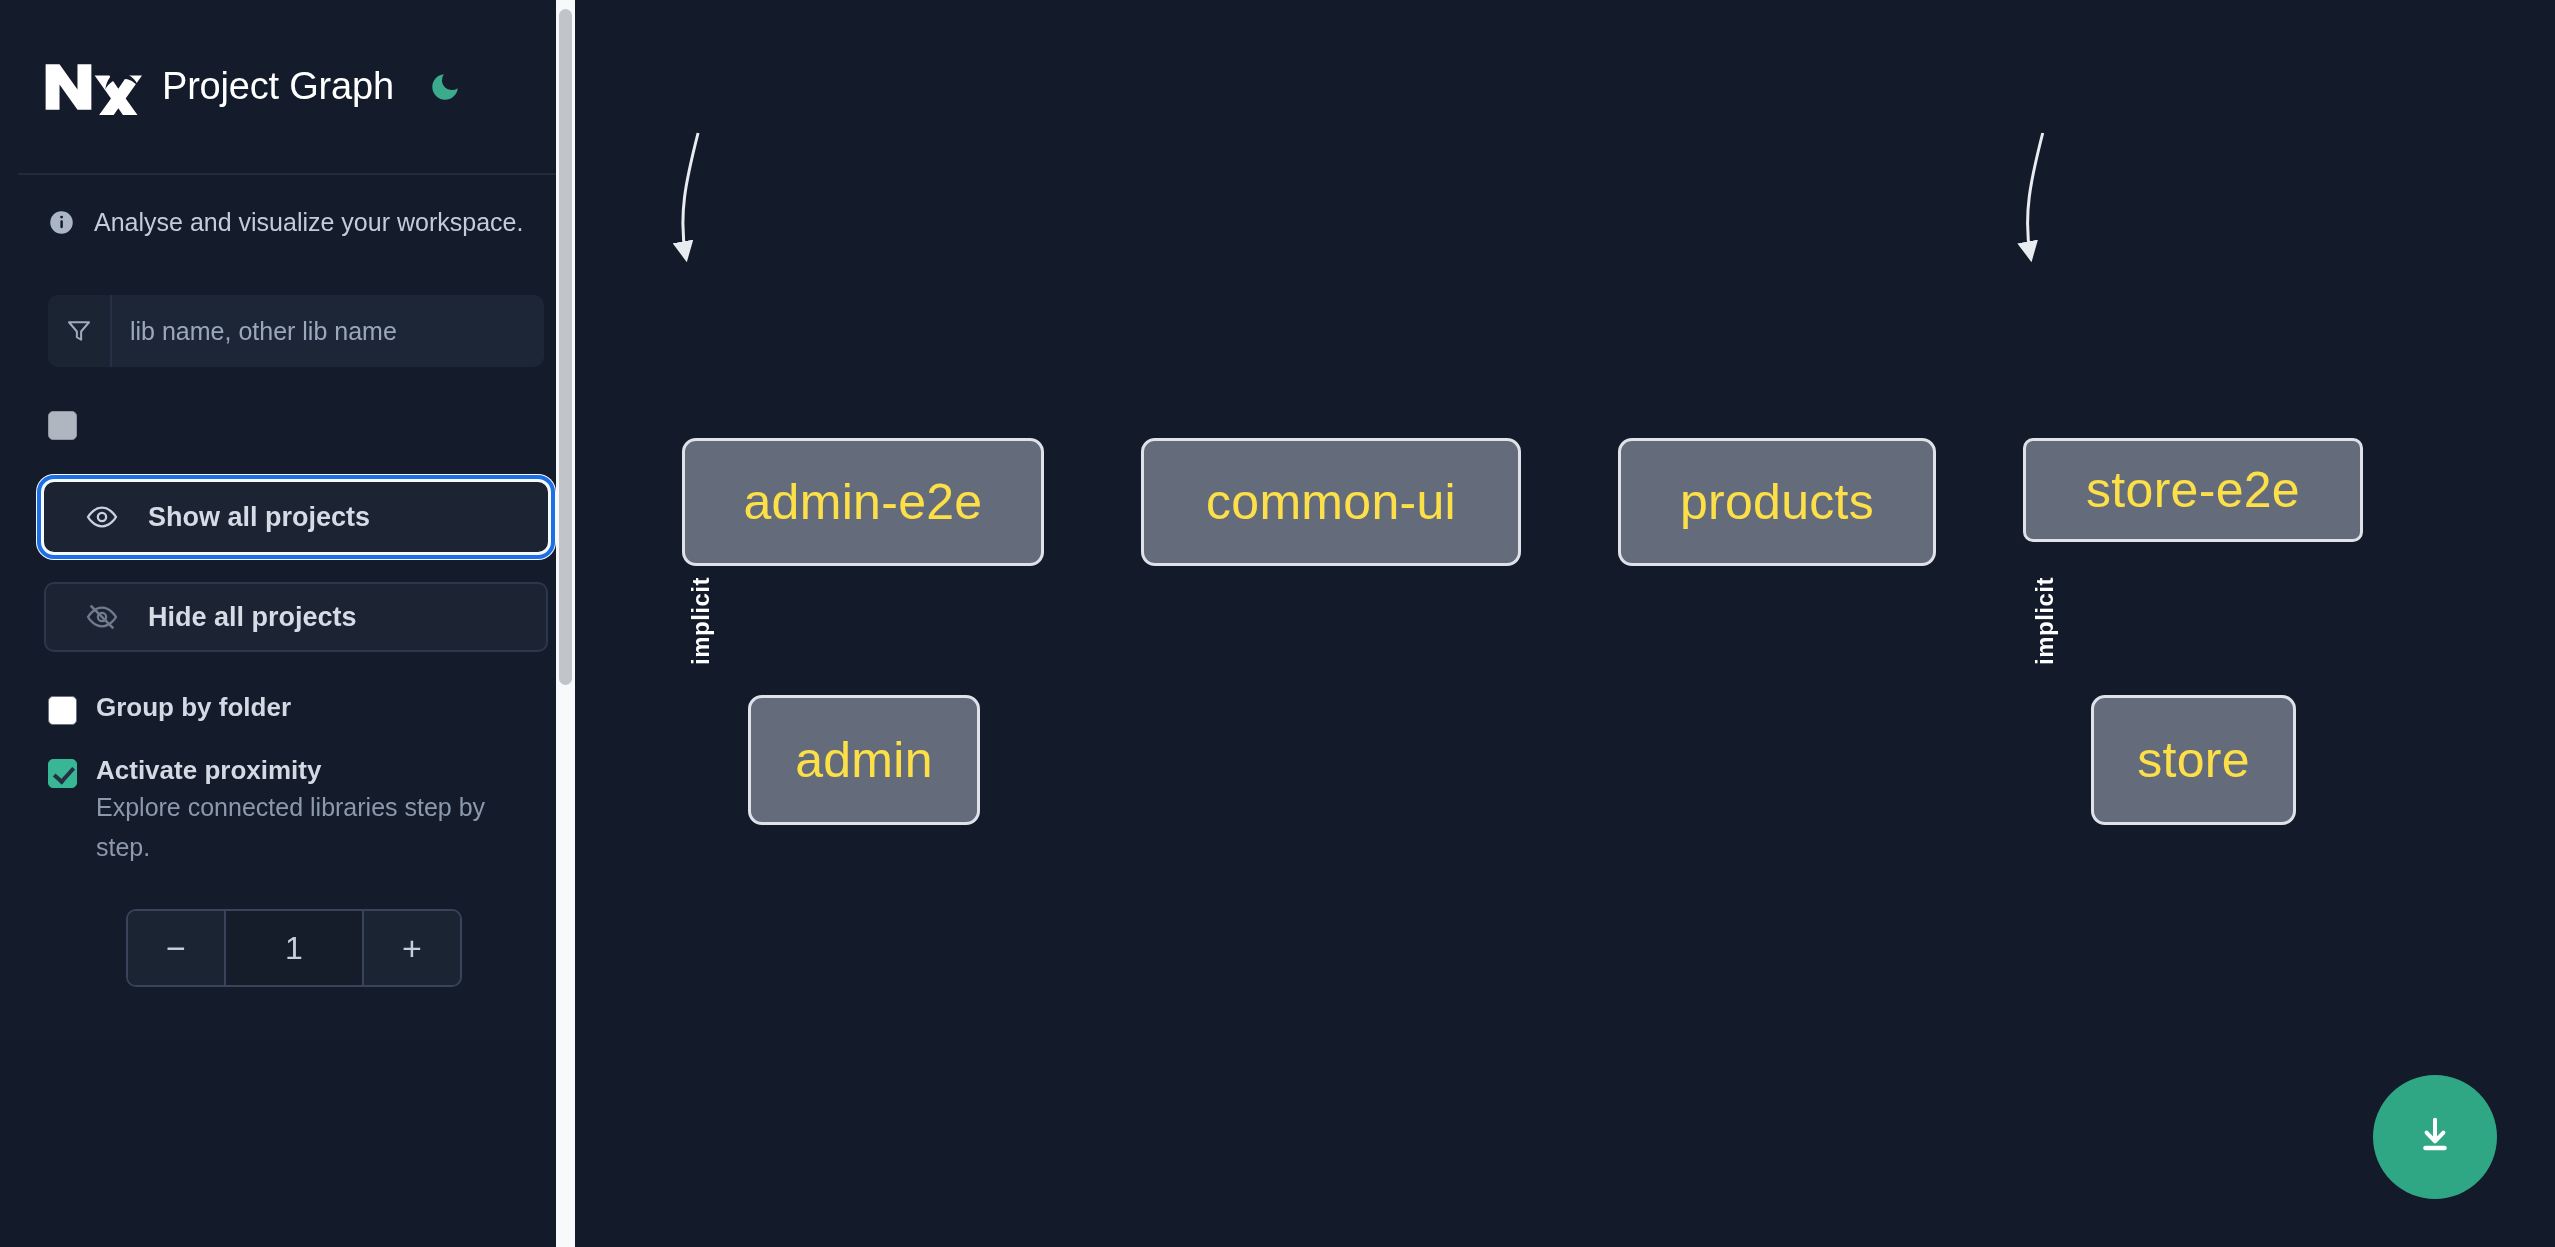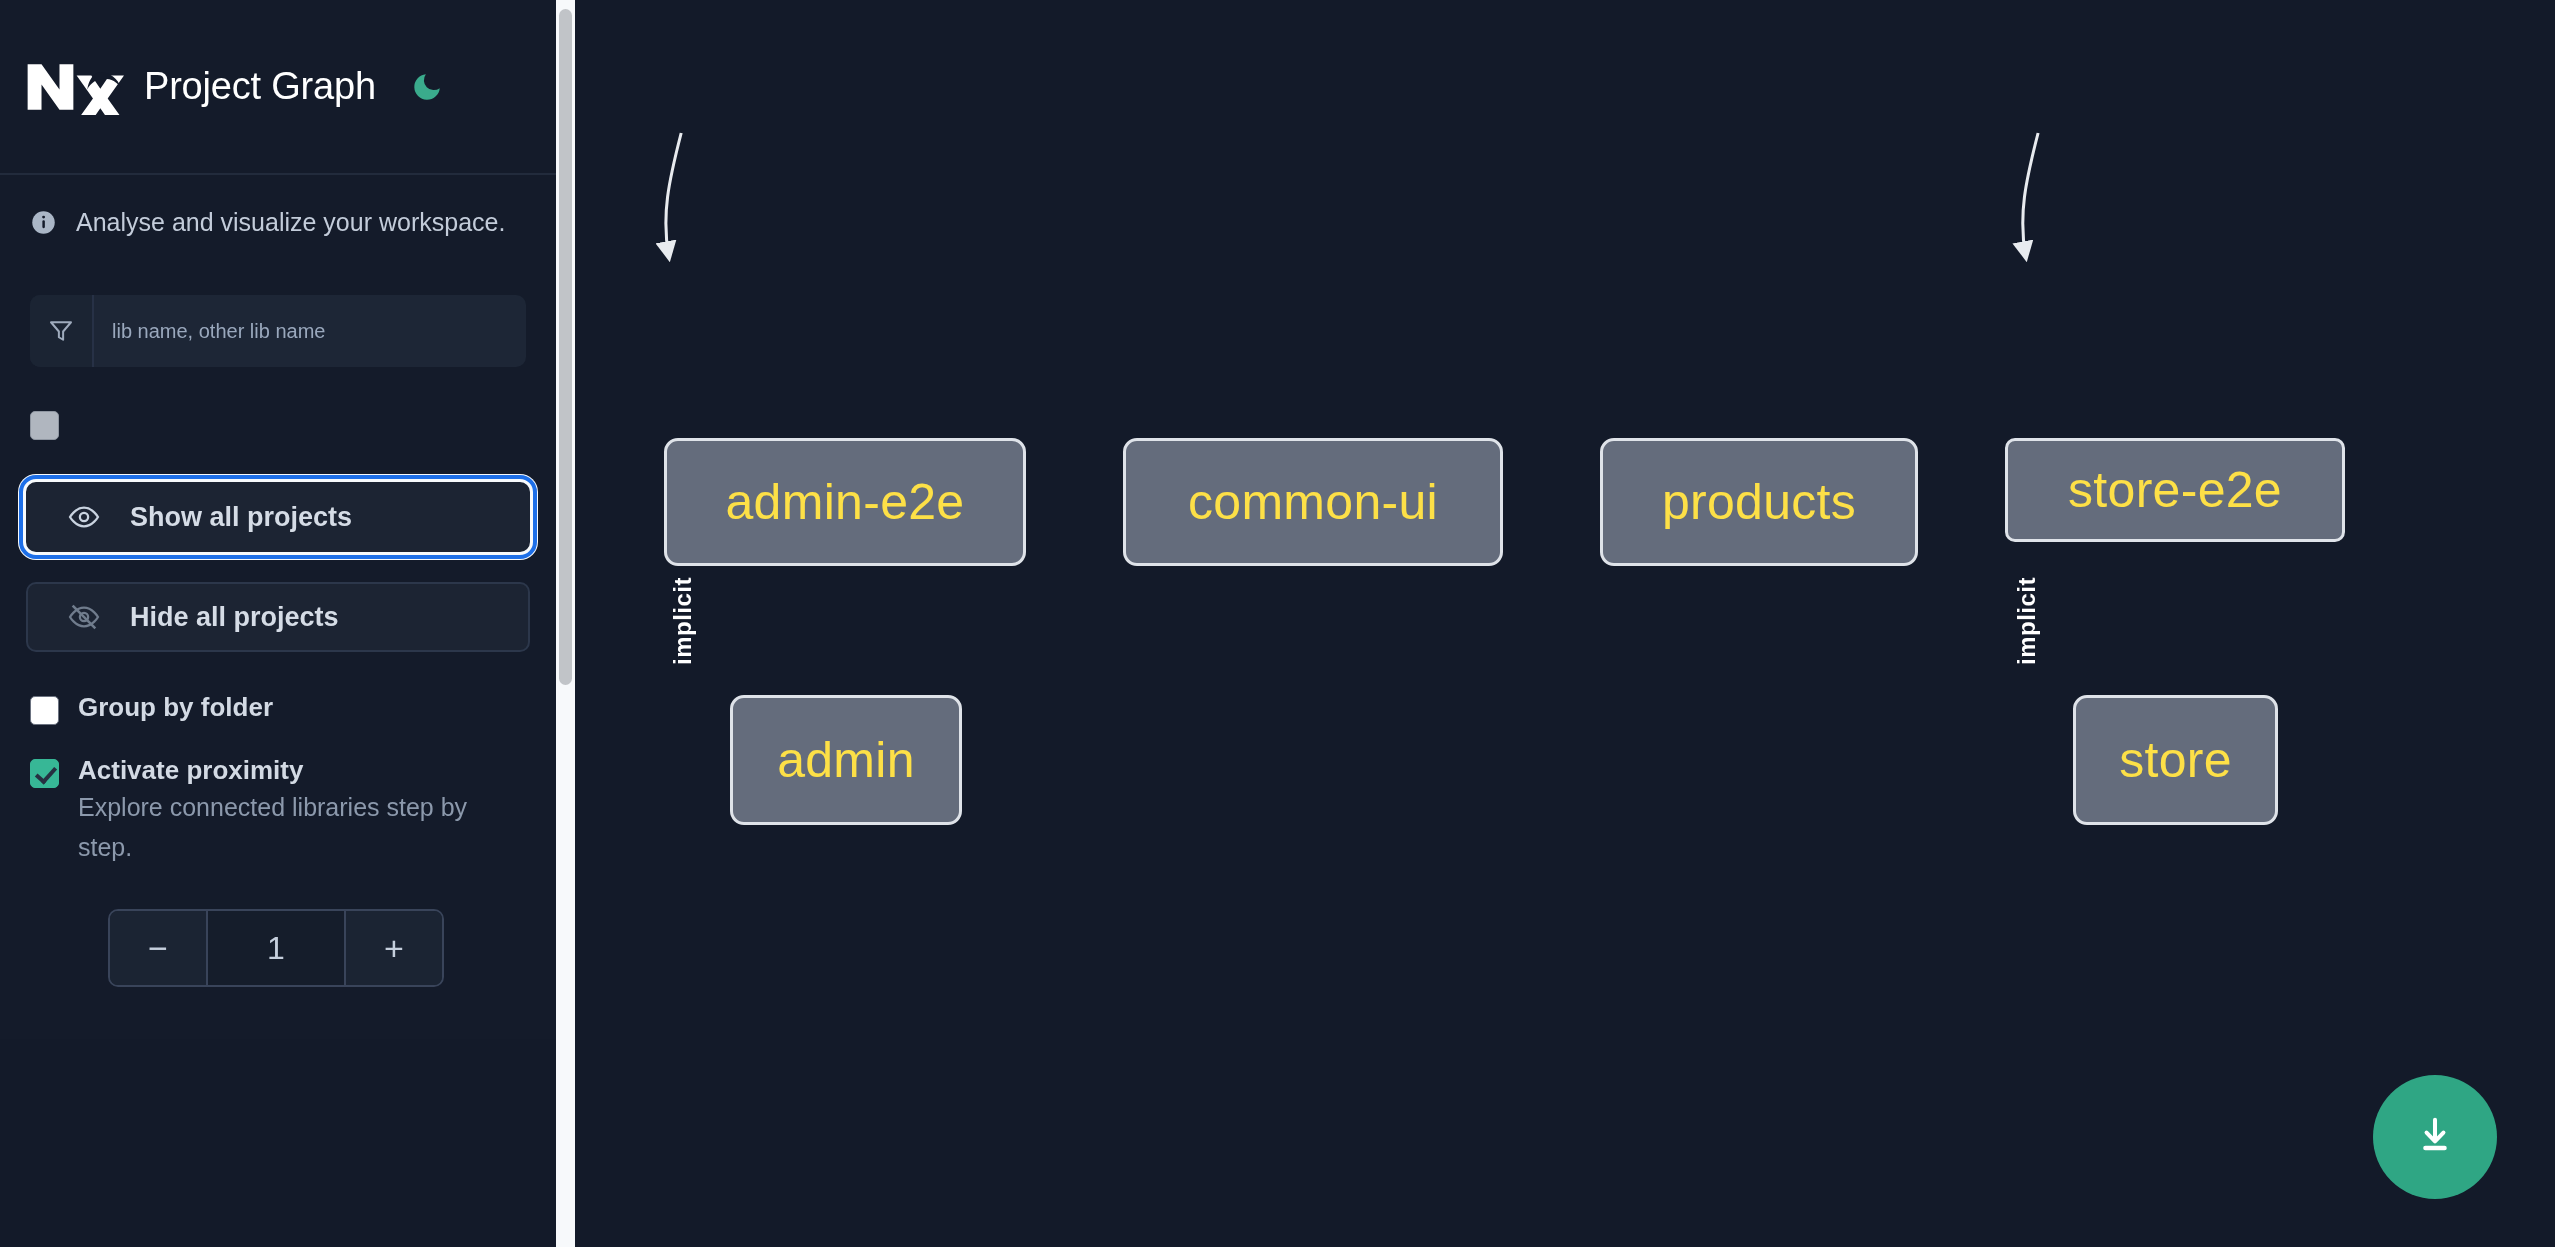--- a/index.html
+++ b/index.html
@@ -24,20 +24,21 @@
   }
 
   
   .sidebar {
     position: relative;
     width: 556px;
     height: 1039px;
     background: #141b2a;
     flex: 0 0 556px;
     overflow: hidden;
+    padding-left: 18px;
   }
   .sidebar-header {
     height: 175px;
     display: flex;
     align-items: center;
     padding-left: 26px;
     box-sizing: border-box;
     border-bottom: 2px solid #222b3c;
   }
   .nx-logo {
@@ -100,21 +101,21 @@
     border-right: 2px solid #273146;
     background: #1b2433;
   }
   .filter-input {
     flex: 1 1 auto;
     background: transparent;
     border: 0;
     outline: none;
     color: #ec4899;
     font-family: "Liberation Sans", sans-serif;
-    font-size: 20px;
+    font-size: 25px;
     padding: 0 18px;
   }
   .filter-input::placeholder { color: #9aa8bd; opacity: 1; }
 
   
   .check-block {
     display: flex;
     padding: 0 30px;
     margin-top: 38px;
   }

